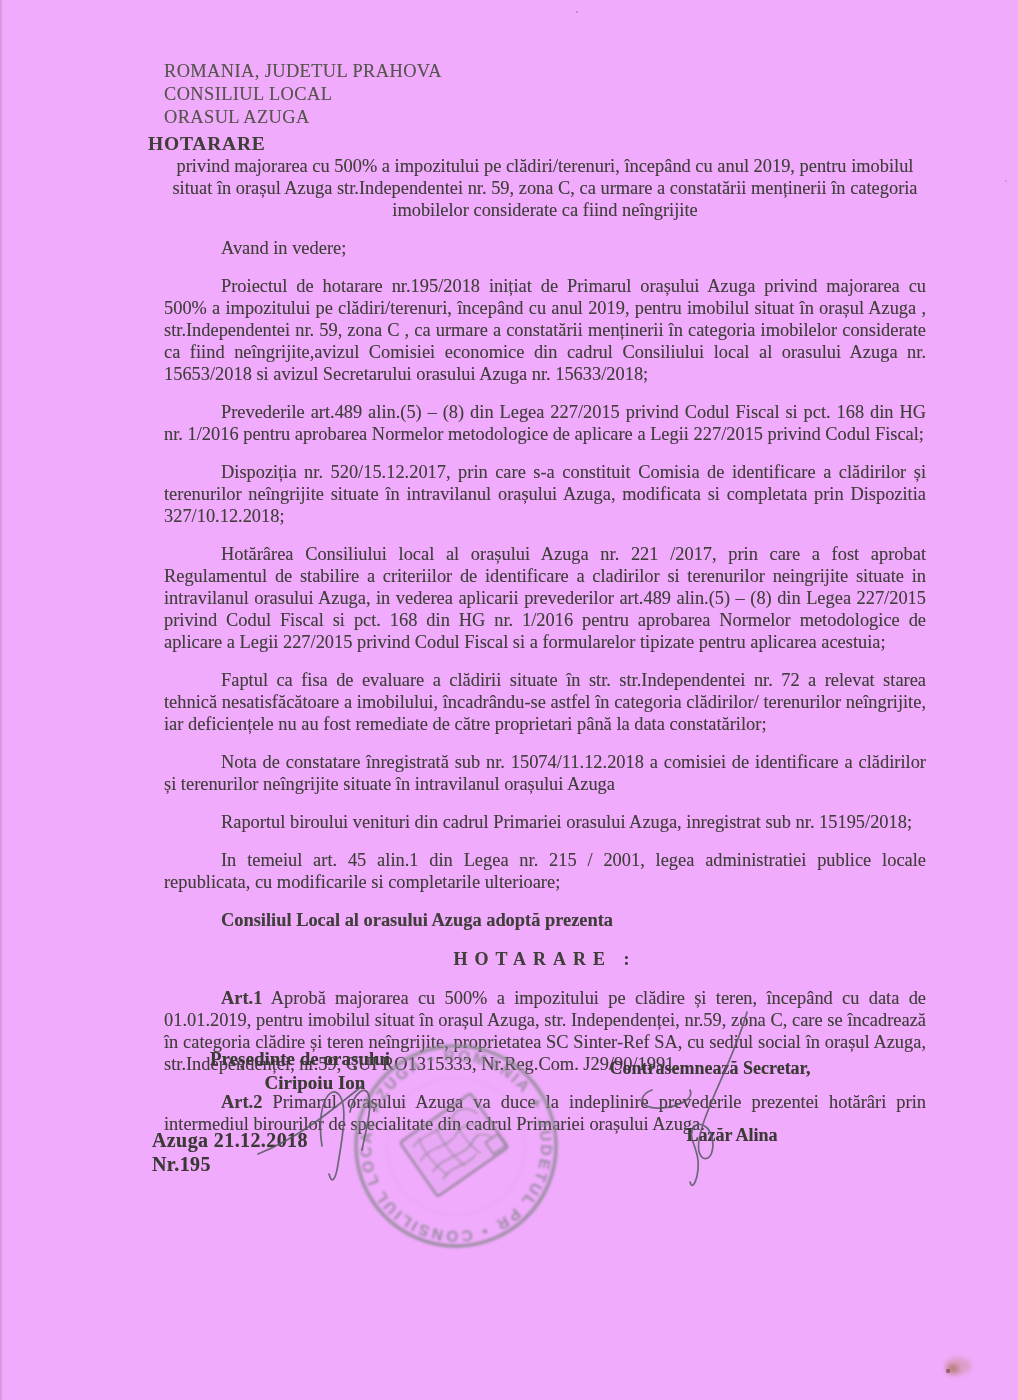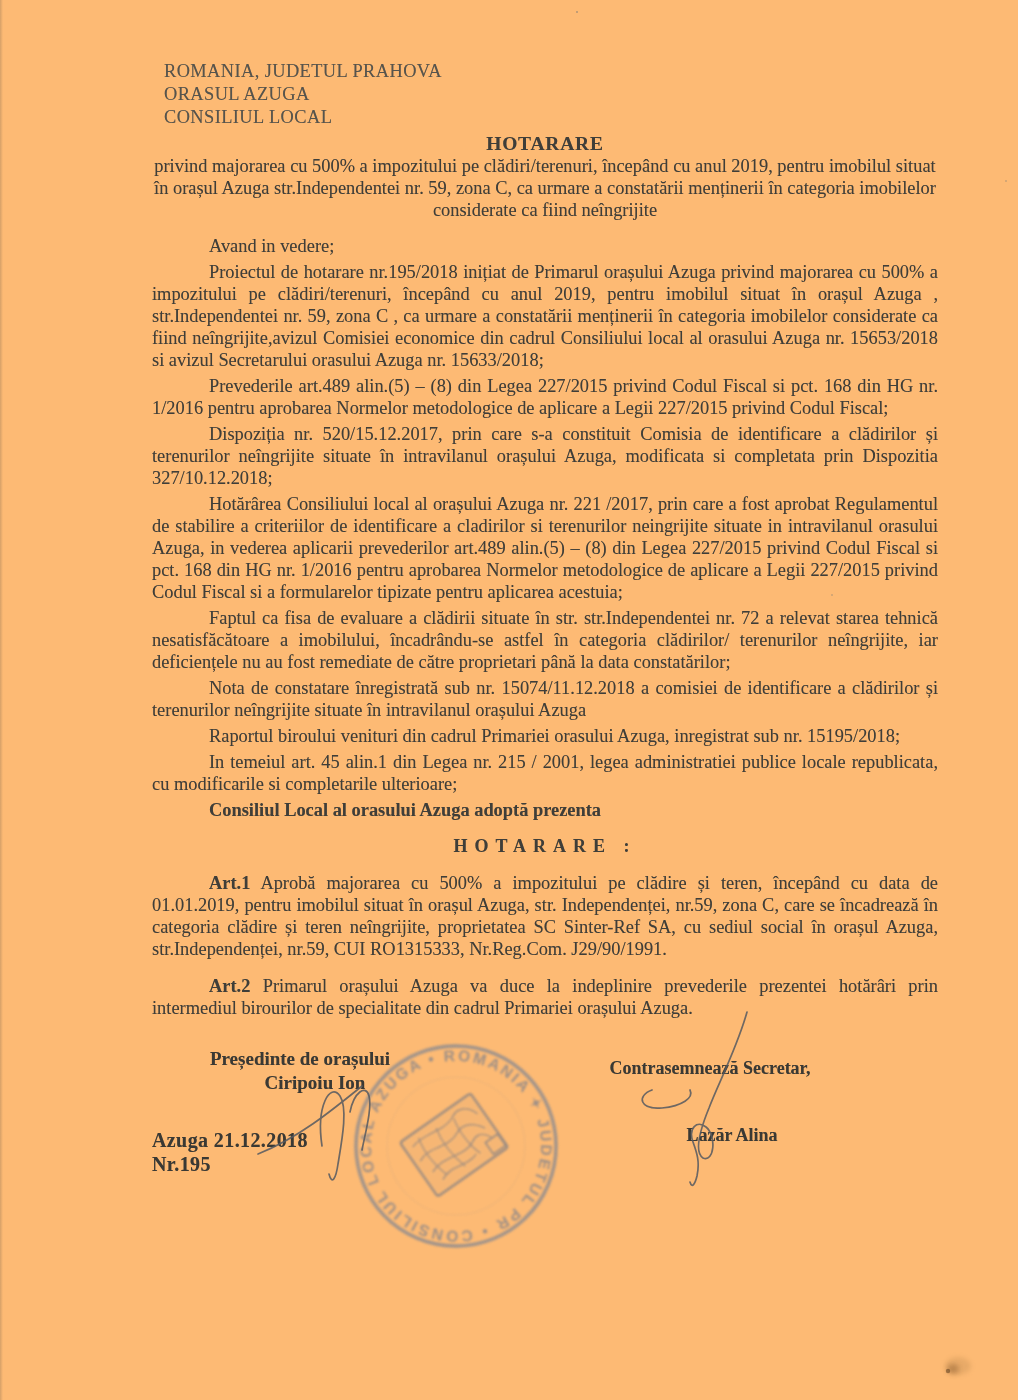--- a/index.html
+++ b/index.html
@@ -3,39 +3,39 @@
 <meta charset="utf-8">
 <style>
   html,body { margin:0; padding:0; }
   body {
     width:1018px; height:1400px;
     background:#f2f1ee;
     font-family:"Liberation Serif","DejaVu Serif",serif;
   }
   .page {
     position:relative; width:1018px; height:1400px;
-    background:#fdba74;
+    background:#f0abfc;
     overflow:hidden;
     color:#3f3e39;
   }
   .page * { box-sizing:border-box; }
   .scan-edge {
     position:absolute; left:0; top:0; width:3px; height:100%;
     background:linear-gradient(to right, rgba(70,68,62,.22), rgba(70,68,62,0));
   }
   .content {
     position:absolute; left:148px; top:60px; width:794px;
     font-size:18.4px; line-height:22px;
     text-shadow:0 0 .5px rgba(62,61,55,.35);
   }
-  .content p { margin:4px; text-align:justify; }
+  .content p { margin:16px; text-align:justify; }
   .header-block { margin-left:16px; color:#56544d; letter-spacing:.4px; }
   .header-block div { line-height:23px; }
   .doc-title {
-    text-align:center; font-weight:bold; font-size:19.5px;
+    font-weight:bold; font-size:19.5px;
     letter-spacing:.8px; margin-top:3px; line-height:23px;
   }
   .doc-subtitle { text-align:center !important; margin-top:0 !important; }
   .preamble-intro { margin-top:14px !important; text-align:left; text-indent:57px; }
   .indent { text-indent:57px; }
   .adoption { font-weight:bold; text-align:left !important; text-indent:57px; }
   .decision-title {
     text-align:center !important; font-weight:bold; font-size:18px;
     letter-spacing:7px; margin:13px 0 14px 0 !important; line-height:24px;
   }
@@ -64,22 +64,22 @@
 </style>
 </head>
 <body>
 
 <div class="page">
   <div class="scan-edge"></div>
 
   <div class="content">
     <div class="header-block">
       <div>ROMANIA, JUDETUL PRAHOVA</div>
+      <div>CONSILIUL LOCAL</div>
       <div>ORASUL  AZUGA</div>
-      <div>CONSILIUL LOCAL</div>
     </div>
 
     <div class="doc-title">HOTARARE</div>
     <p class="doc-subtitle">privind majorarea cu 500% a impozitului pe clădiri/terenuri, începând cu anul 2019, pentru imobilul situat în orașul Azuga str.Independentei nr. 59,  zona C, ca urmare a constatării menținerii în categoria imobilelor considerate ca fiind neîngrijite</p>
 
     <p class="preamble-intro">Avand in vedere;</p>
 
     <p class="indent">Proiectul de hotarare nr.195/2018 inițiat de Primarul orașului Azuga privind majorarea cu 500% a impozitului pe clădiri/terenuri, începând cu anul 2019, pentru imobilul situat în orașul Azuga , str.Independentei nr. 59,  zona C , ca urmare a constatării menținerii în categoria imobilelor considerate ca fiind neîngrijite,avizul Comisiei economice din cadrul Consiliului local al orasului Azuga nr. 15653/2018 si avizul Secretarului orasului Azuga nr. 15633/2018;</p>
     <p class="indent">Prevederile art.489 alin.(5) – (8) din Legea 227/2015 privind Codul Fiscal si pct. 168 din HG nr. 1/2016 pentru aprobarea Normelor metodologice de aplicare a Legii 227/2015 privind Codul Fiscal;</p>
     <p class="indent">Dispoziția nr. 520/15.12.2017, prin care s-a constituit Comisia  de identificare a clădirilor și terenurilor neîngrijite situate în intravilanul orașului Azuga, modificata si completata prin Dispozitia 327/10.12.2018;</p>

